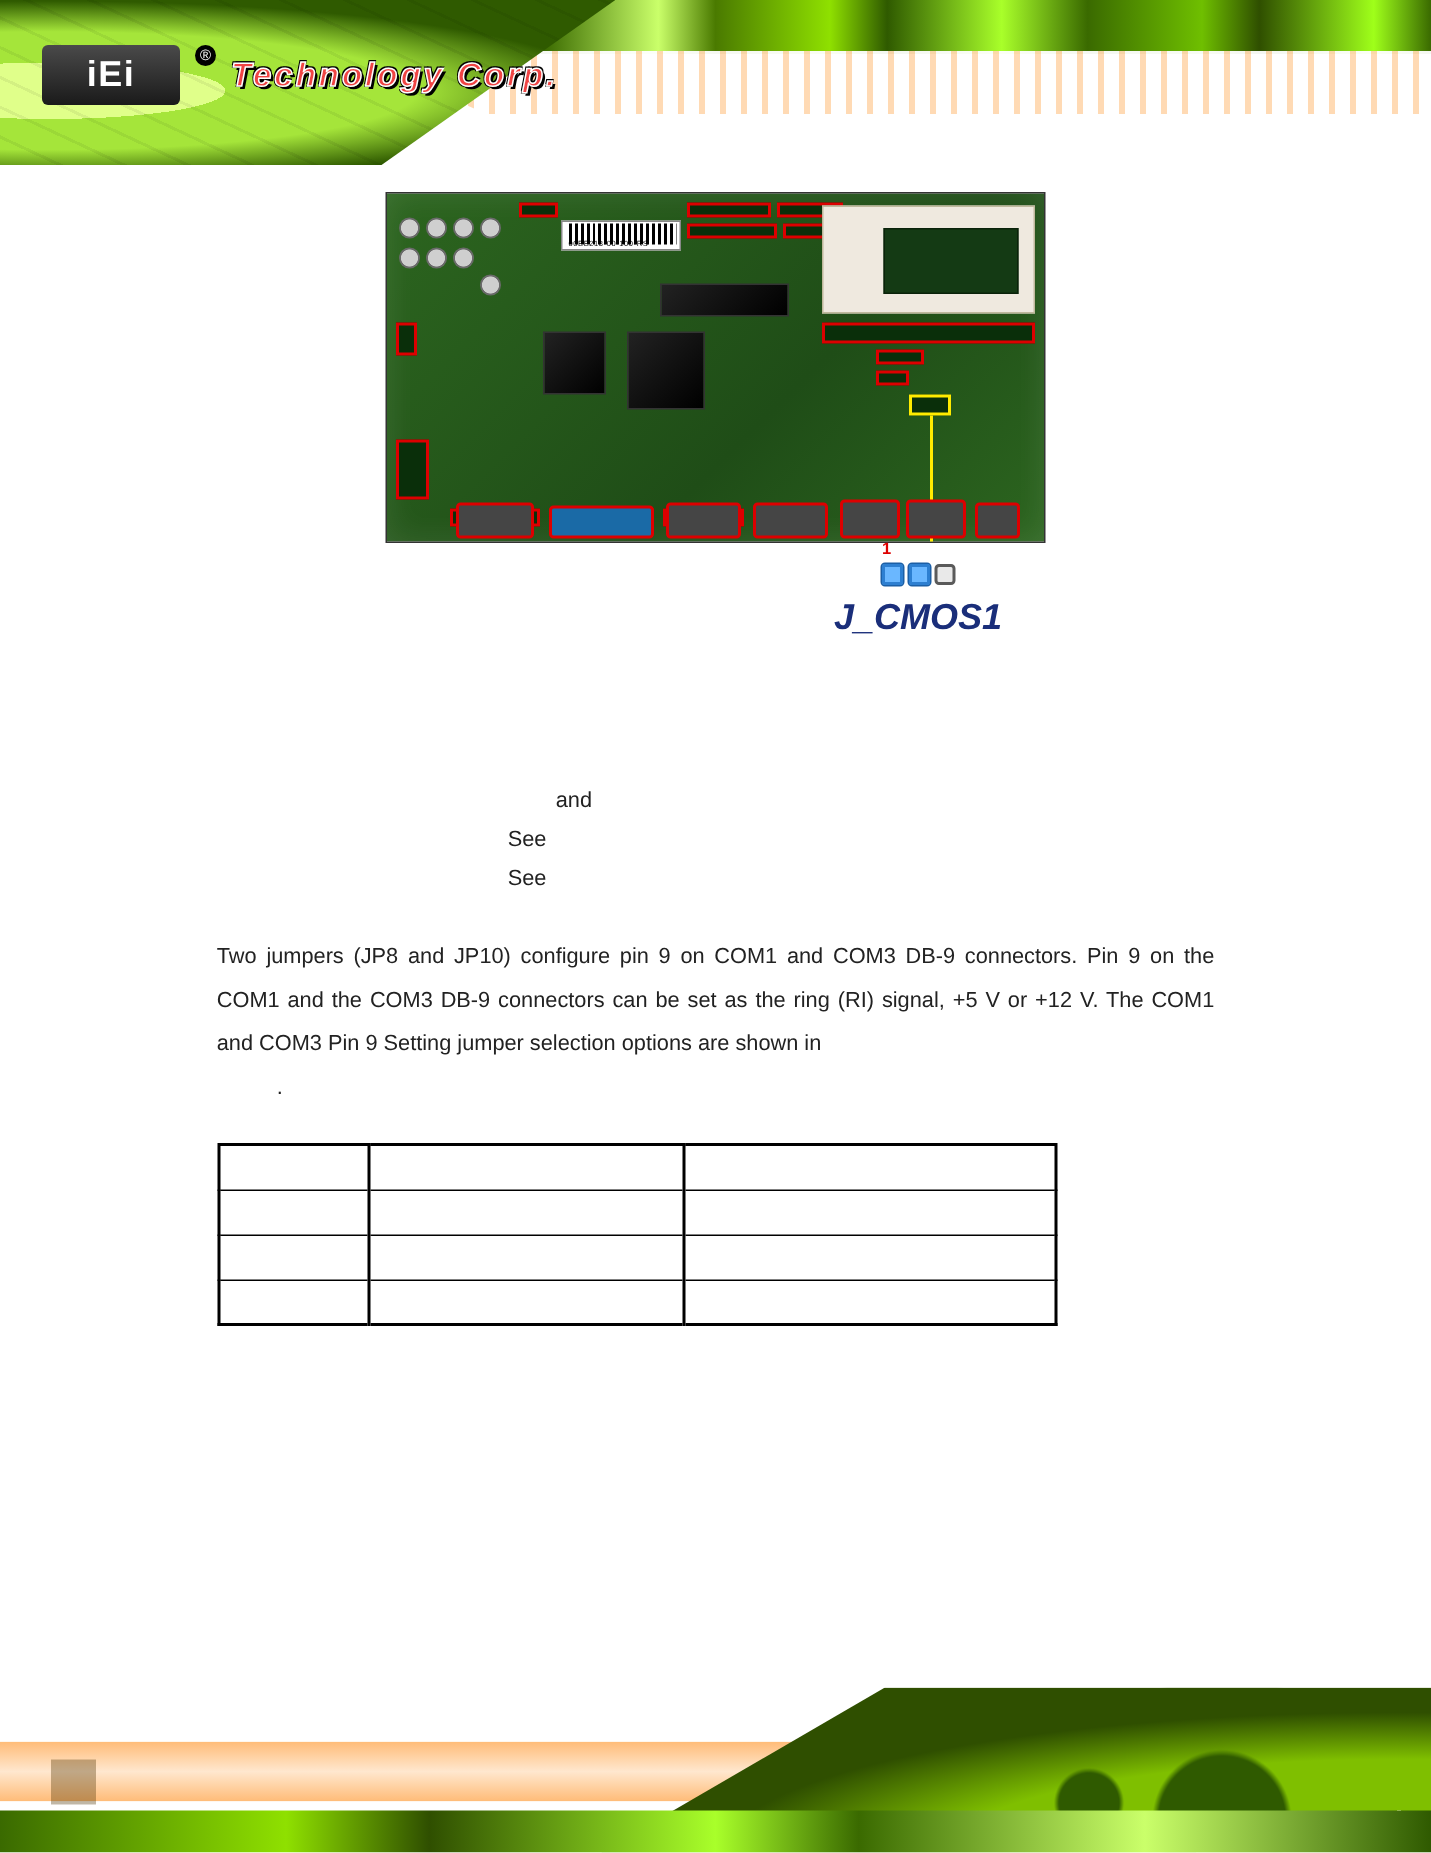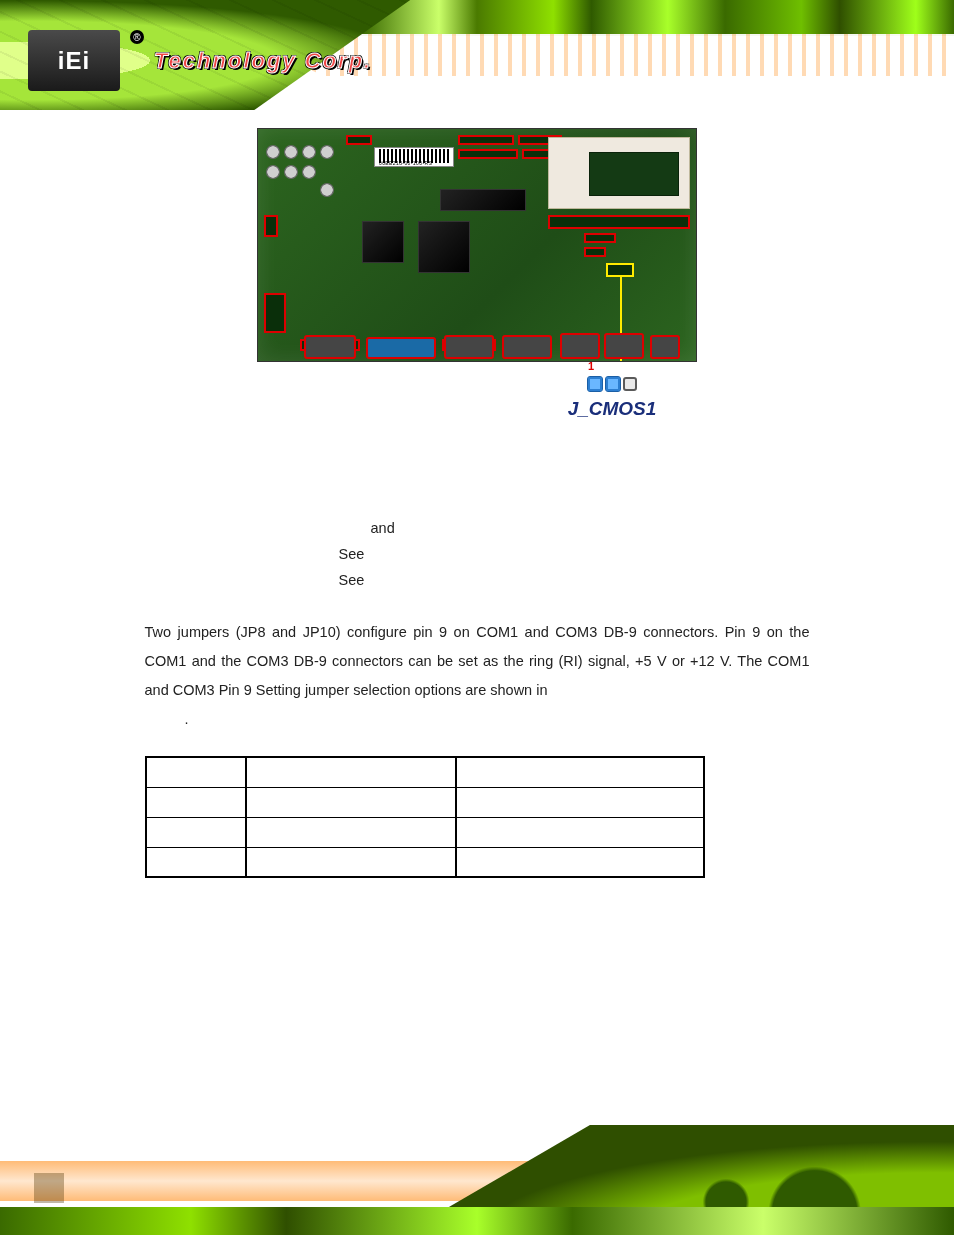--- a/index.html
+++ b/index.html
@@ -21,21 +21,21 @@
     clip-path: polygon(0 0, 100% 0, 62% 100%, 0 100%);
   }
   .top-orange { position: absolute; top: 34px; left: 0; width: 100%; height: 42px;
     background:
       repeating-linear-gradient(90deg, #ffffff 0 4px, #ffd9b0 4px 8px, #ffffff 8px 14px),
       linear-gradient(180deg, #ffb870 0%, #ffe6cc 50%, #ffb870 100%);
     clip-path: polygon(24% 0, 100% 0, 100% 100%, 34% 100%);
     opacity: .95;
   }
   .logo-wrap { position: absolute; left: 28px; top: 30px; display: flex; align-items: center; gap: 10px; z-index: 3; }
-  .logo-box { width: 92px; height: 61px; background: linear-gradient(180deg,#4a4a4a,#1a1a1a); border-radius: 4px; display:flex; align-items:center; justify-content:center; }
+  .logo-box { width: 92px; height: 40px; background: linear-gradient(180deg,#4a4a4a,#1a1a1a); border-radius: 4px; display:flex; align-items:center; justify-content:center; }
   .logo-box span { color:#fff; font-weight:900; font-size:24px; letter-spacing:1px; }
   .logo-r { color:#fff; background:#000; border-radius:50%; width:14px; height:14px; font-size:10px; display:flex; align-items:center; justify-content:center; align-self:flex-start; }
   .logo-text { font-size: 22px; font-weight: 900; letter-spacing: 2px;
     color:#ef4444; -webkit-text-stroke:1px #fff; text-shadow: 2px 2px 0 #000, -1px -1px 0 #000, 1px -1px 0 #000, -1px 1px 0 #000; font-style: italic; }
 
   
   .bottom-banner { position:absolute; bottom:0; left:0; width:100%; height:110px; }
   .bot-circuit { position:absolute; bottom:0; right:-4%; width:62%; height:100%;
     background:
       radial-gradient(circle at 70% 80%, #2f5a00 0 10%, transparent 11%),
@@ -67,21 +67,21 @@
   .board .port { position:absolute; bottom:6px; background:#454545; border:2px solid #d00; height:28px; border-radius:3px; }
   .board .ylwbox { position:absolute; width:28px; height:14px; border:2px solid #ffeb00; background:#0a2f0a; }
   .board .line { position:absolute; width:2px; background:#ffeb00; }
 
   .cmos-callout { text-align:center; margin-top: 12px; }
   .cmos-jumper { display:inline-block; position:relative; }
   .cmos-jumper .pin { display:inline-block; width:16px; height:16px; border-radius:3px; margin:0 1px; vertical-align:middle; }
   .cmos-jumper .pin.cover { background:#6ab7ff; border:1px solid #1b5fa6; box-shadow: inset 0 0 0 2px #2d7fd1; }
   .cmos-jumper .pin.open { background:#e9e9e9; border:2px solid #5a5a5a; width:14px; height:14px; }
   .cmos-jumper .one { position:absolute; top:-14px; left:2px; font-size:11px; color:#d00; font-weight:bold; }
-  .cmos-label { margin-top:6px; font-family: Arial; font-weight:700; font-style:italic; color:#1a2e7a; font-size:19px; }
+  .cmos-label { margin-top:6px; font-family: Arial; font-weight:700; font-style:italic; color:#1a2e7a; font-size:24px; }
 
   
   .specs { width: 665px; margin: 100px auto 0 auto; font-size: 14.5px; color:#222; }
   .spec-row { display:flex; align-items:baseline; margin-bottom: 10px; }
   .spec-label { color: rgba(0,0,0,0); width: 214px; } 
   .spec-val { }
   .para { margin-top: 30px; line-height: 2; text-align: justify; }
 
   table.opt { width:560px; border-collapse:collapse; margin-top:22px; border:2px solid #000; }
   table.opt td { border:1px solid #000; height:30px; }

